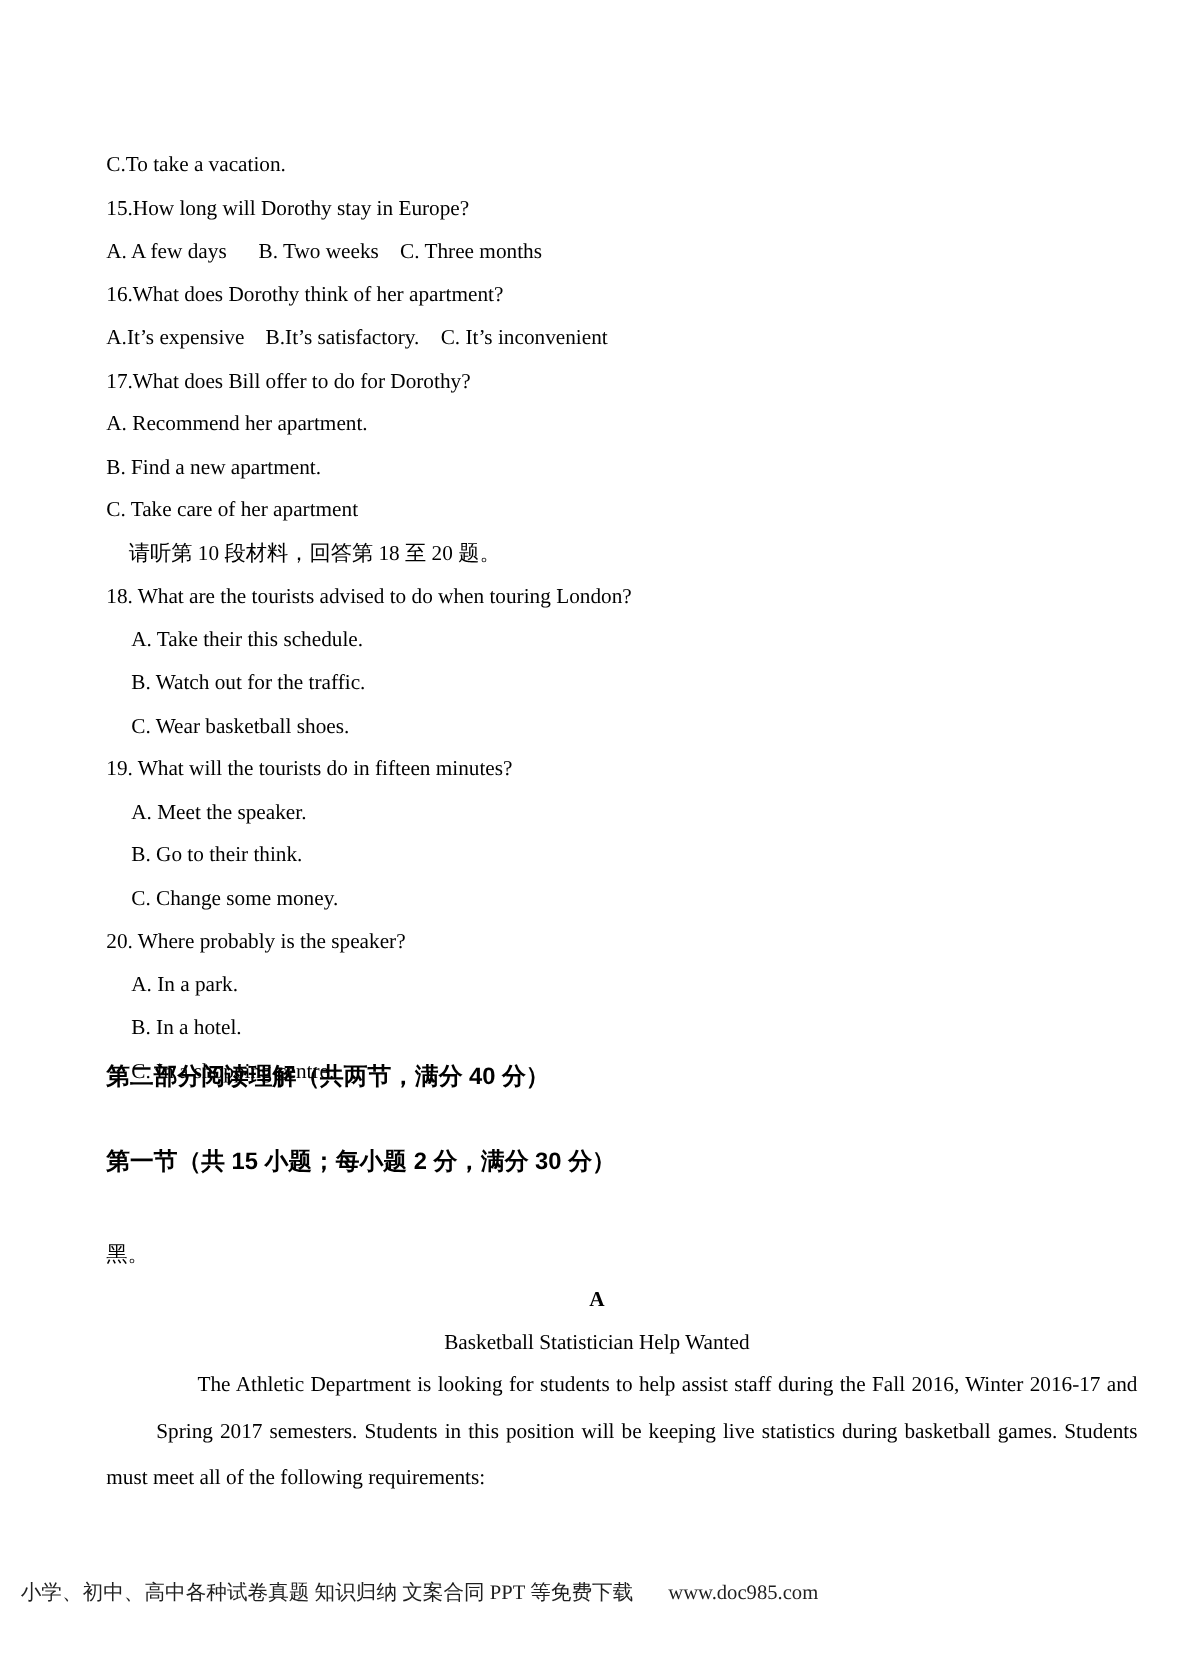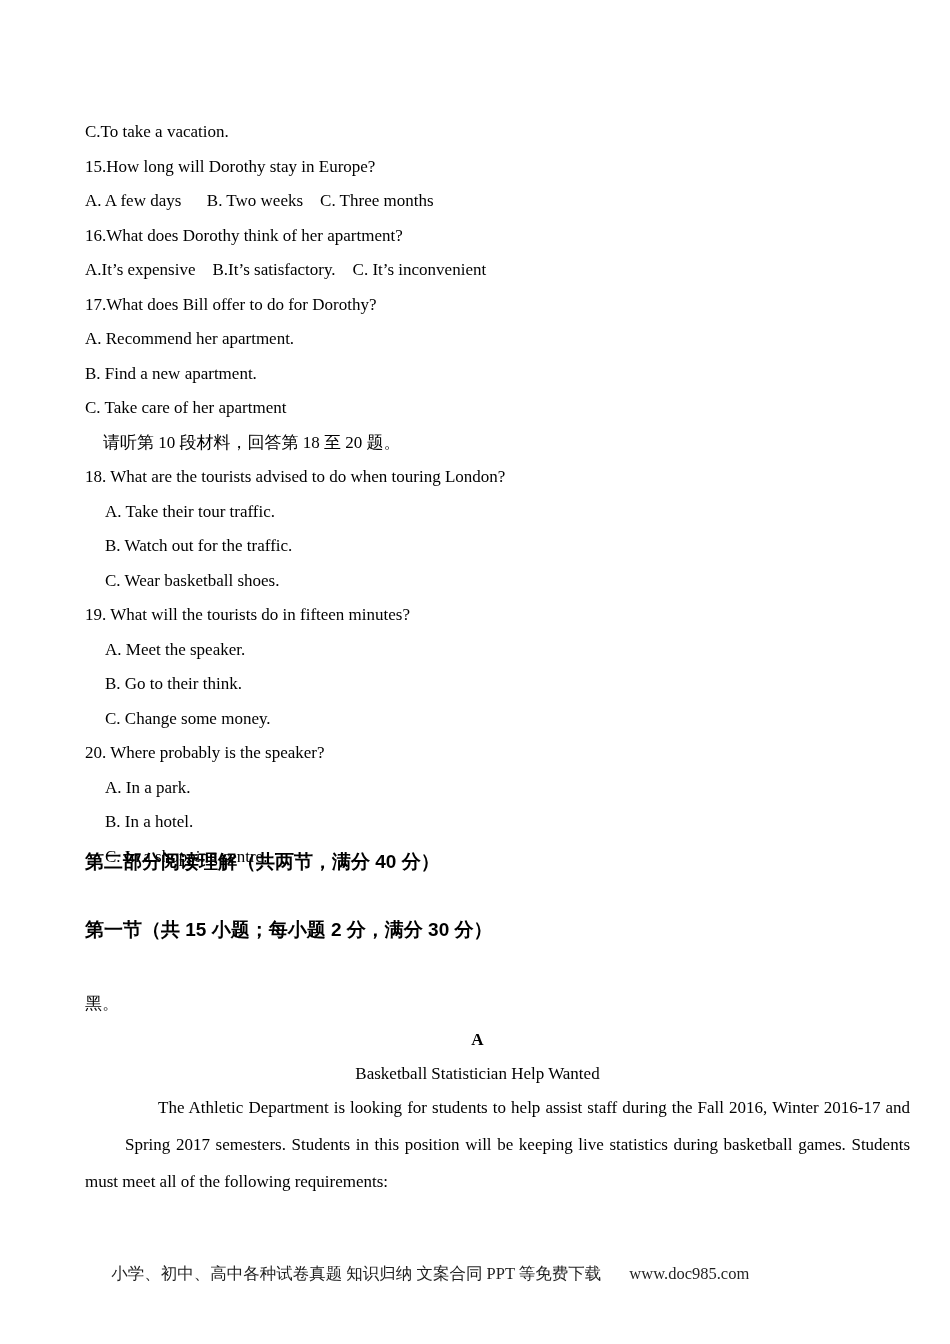--- a/index.html
+++ b/index.html
@@ -39,21 +39,20 @@
     text-align-last: justify;
     margin-left: 40px;
   }
   .first-indent { text-indent: 33px; }
   .lastline { white-space: normal; text-align: right; }
   .footer {
     position: absolute;
     left: 0;
     top: 1241px;
     width: 844px;
-    text-align: center;
     font-size: 16.5px;
     line-height: 22px;
     color: #1f1f1f;
     white-space: pre;
   }
   .footer-url { margin-left: 28px; }
 </style>
 </head>
 <body>
 
@@ -63,21 +62,21 @@
   <div class="line" style="top:156px">15.How long will Dorothy stay in Europe?</div>
   <div class="line" style="top:190px">A. A few days      B. Two weeks    C. Three months</div>
   <div class="line" style="top:225px">16.What does Dorothy think of her apartment?</div>
   <div class="line" style="top:259px">A.It’s expensive    B.It’s satisfactory.    C. It’s inconvenient</div>
   <div class="line" style="top:294px">17.What does Bill offer to do for Dorothy?</div>
   <div class="line" style="top:328px">A. Recommend her apartment.</div>
   <div class="line" style="top:363px">B. Find a new apartment.</div>
   <div class="line" style="top:397px">C. Take care of her apartment</div>
   <div class="line ind-note" style="top:432px">请听第 10 段材料，回答第 18 至 20 题。</div>
   <div class="line" style="top:466px">18. What are the tourists advised to do when touring London?</div>
-  <div class="line ind-opt" style="top:501px">A. Take their tour traffic.</div>
+  <div class="line ind-opt" style="top:501px">A. Take their this schedule.</div>
   <div class="line ind-opt" style="top:535px">B. Watch out for the traffic.</div>
   <div class="line ind-opt" style="top:570px">C. Wear basketball shoes.</div>
   <div class="line" style="top:604px">19. What will the tourists do in fifteen minutes?</div>
   <div class="line ind-opt" style="top:639px">A. Meet the speaker.</div>
   <div class="line ind-opt" style="top:673px">B. Go to their think.</div>
   <div class="line ind-opt" style="top:708px">C. Change some money.</div>
   <div class="line" style="top:742px">20. Where probably is the speaker?</div>
   <div class="line ind-opt" style="top:777px">A. In a park.</div>
   <div class="line ind-opt" style="top:811px">B. In a hotel.</div>
   <div class="line ind-opt" style="top:846px">C. In a shopping centre.</div>

